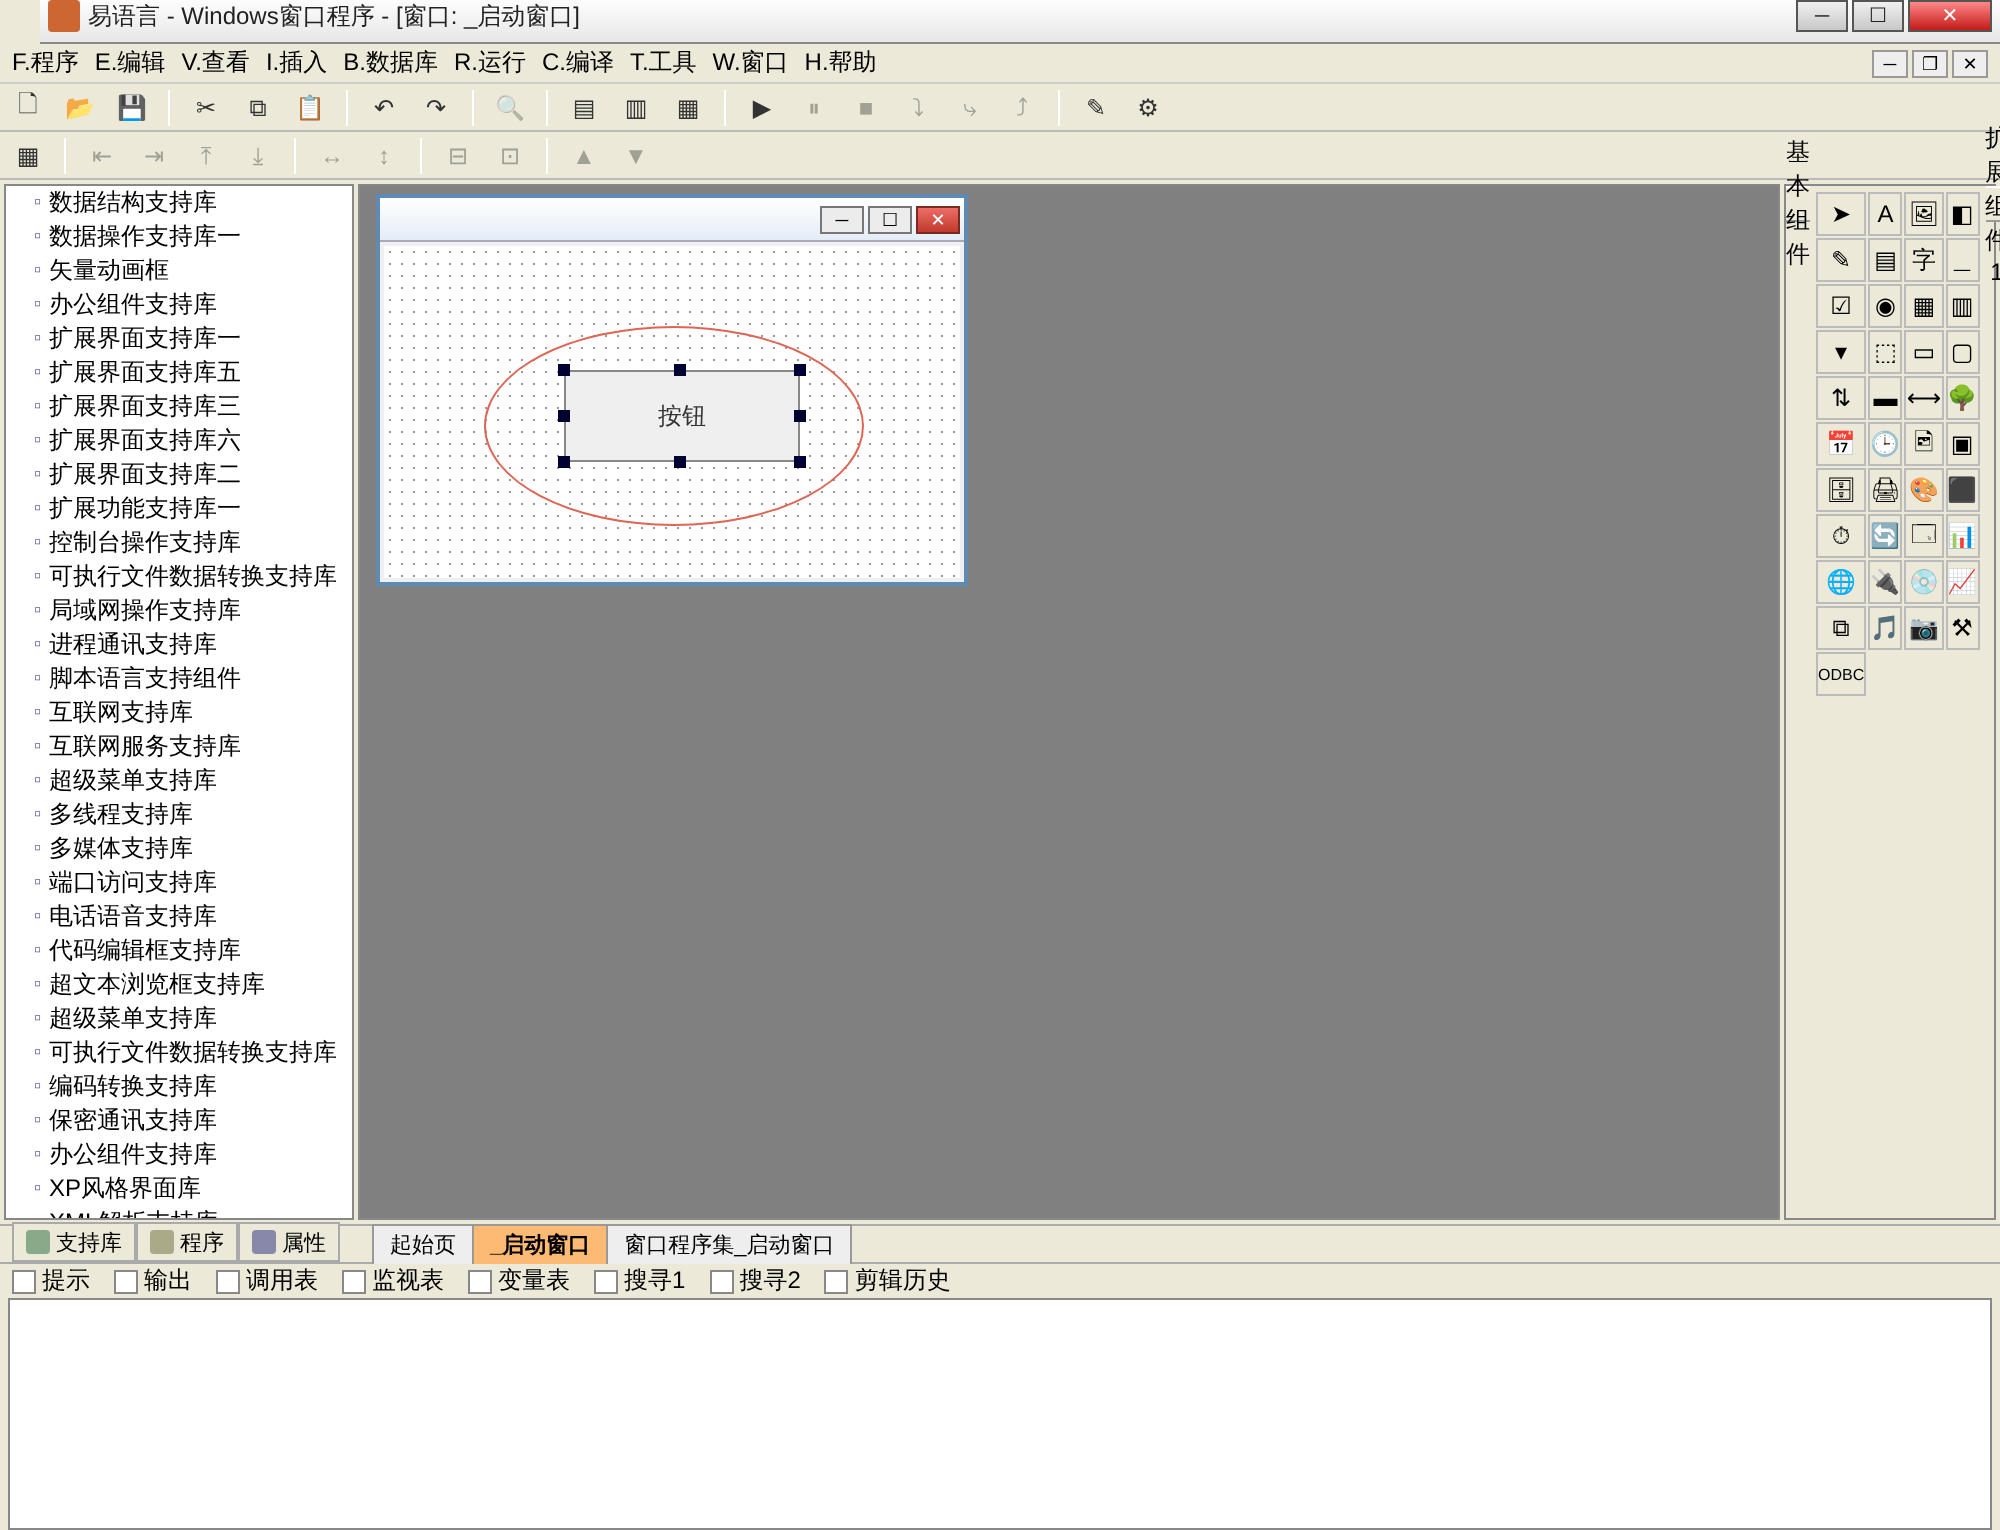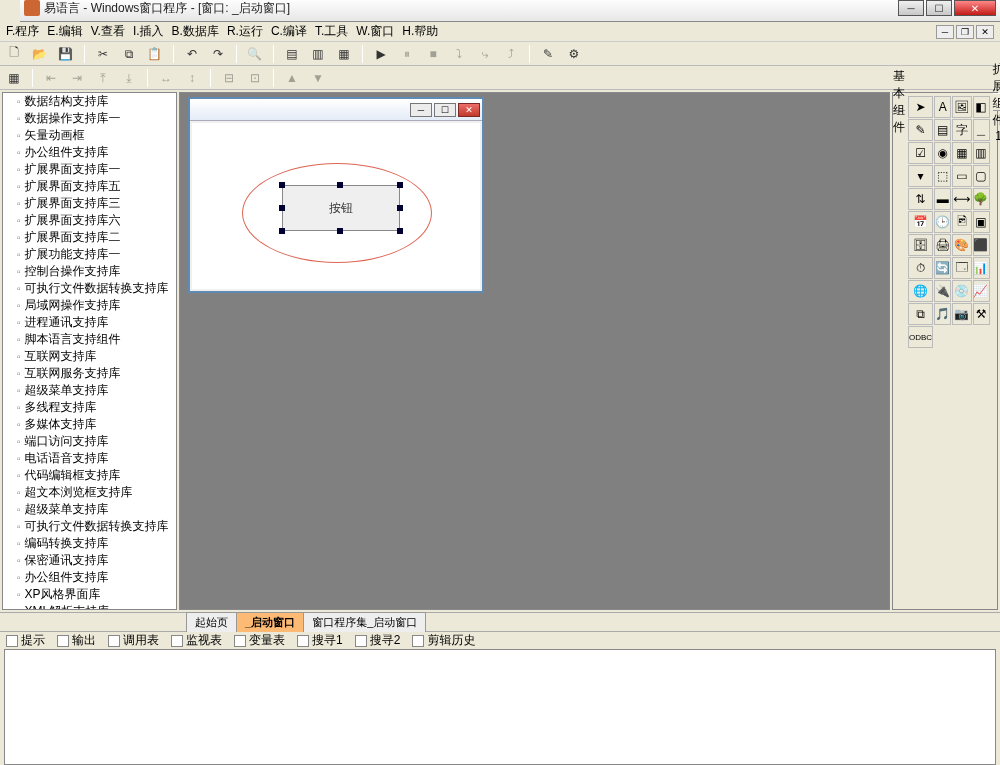--- a/index.html
+++ b/index.html
@@ -254,20 +254,34 @@
       <div class="pbtn">⚒</div>
       <div class="pbtn" style="font-size:8px">ODBC</div>
     </div>
     <div class="hdr">扩展组件1</div>
     <div class="hdr">扩展组件2</div>
     <div class="hdr">外部组件</div>
   </div>
 </div>
 
 <div class="doc-tabs">
+  <div style="position:absolute;left:6px; display:flex;" class="left-tabs">
+    <div class="ltab">
+        <span class="icn"></span>
+        <span>支持库</span>
+      </div>
+    <div class="ltab">
+        <span class="icn" style="background:#aa8"></span>
+        <span>程序</span>
+      </div>
+    <div class="ltab">
+        <span class="icn" style="background:#88a"></span>
+        <span>属性</span>
+      </div>
+  </div>
   <div class="dtab">起始页</div>
   <div class="dtab active">_启动窗口</div>
   <div class="dtab">窗口程序集_启动窗口</div>
 </div>
 
 <div class="bottom-tabs">
   <div class="bt">
       <span class="ic"></span>
       <span>提示</span>
     </div>

